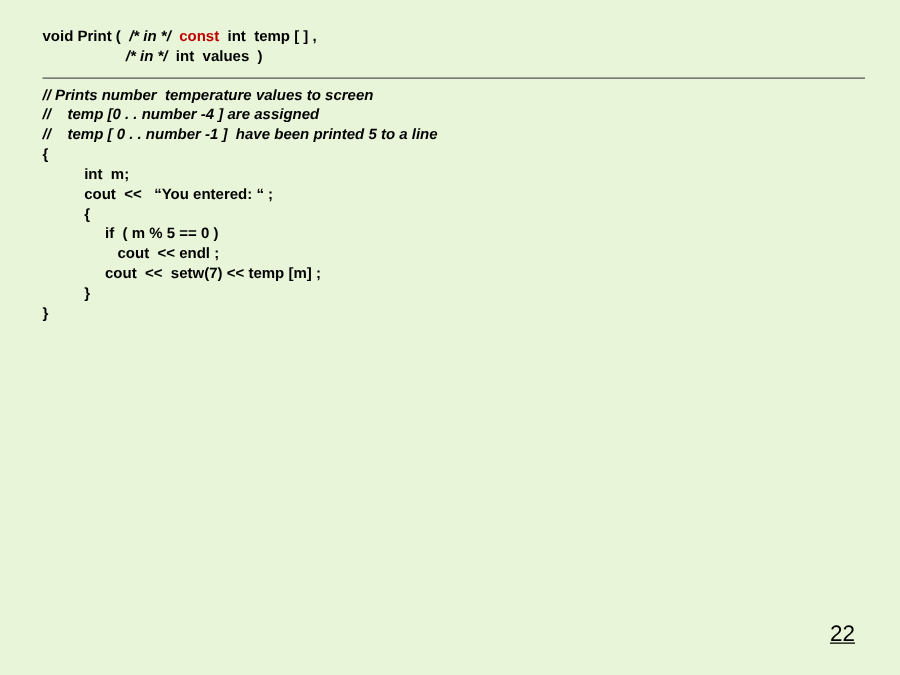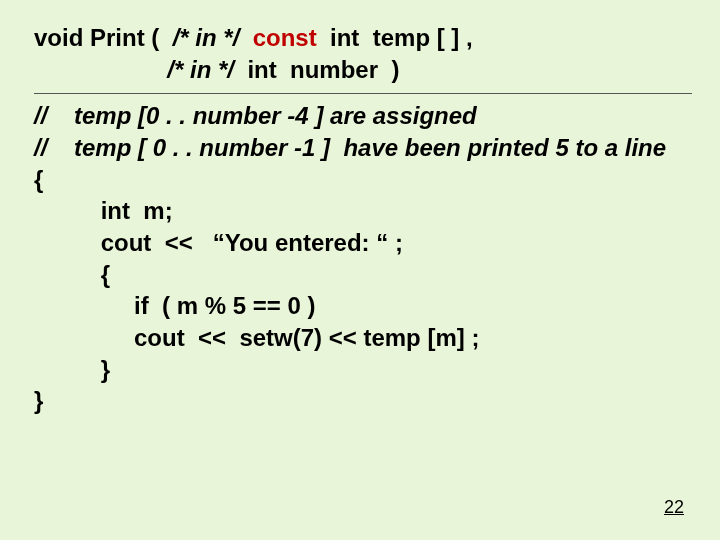--- a/index.html
+++ b/index.html
@@ -11,21 +11,21 @@
     width: 720px;
     height: 540px;
     background: #e9f5d8;
     position: relative;
     box-sizing: border-box;
     padding: 22px 28px 22px 34px;
     font-family: Arial, Helvetica, sans-serif;
   }
   .line {
     font-weight: bold;
-    font-size: 24px;
+    font-size: 12px;
     line-height: 1.32;
     white-space: pre;
     color: #000;
   }
   .italic { font-style: italic; }
   .red { color: #c00000; }
   .page-num {
     position: absolute;
     right: 36px;
     bottom: 22px;
@@ -40,30 +40,32 @@
     margin: 8px 0 6px 0;
   }
 </style>
 </head>
 <body>
 
 <div class="slide">
 
   <div class="line"><span>void Print (  </span><span class="italic">/* in */</span><span class="red">  const</span><span>  int  temp [ ] ,</span></div>
 
-  <div class="line"><span>                    </span><span class="italic">/* in */</span><span>  int  number  )</span></div>
+  <div class="line"><span>                    </span><span class="italic">/* in */</span><span>  int  values  )</span></div>
 
   <hr class="sep">
 
+  <div class="line italic">// Prints number  temperature values to screen</div>
   <div class="line italic">//    temp [0 . . number -4 ] are assigned</div>
   <div class="line italic">//    temp [ 0 . . number -1 ]  have been printed 5 to a line</div>
 
   <div class="line">{</div>
   <div class="line">          int  m;</div>
   <div class="line">          cout  &lt;&lt;   “You entered: “ ;</div>
   <div class="line">          {</div>
   <div class="line">               if  ( m % 5 == 0 )</div>
+  <div class="line">                  cout  &lt;&lt; endl ;</div>
   <div class="line">               cout  &lt;&lt;  setw(7) &lt;&lt; temp [m] ;</div>
   <div class="line">          }</div>
   <div class="line">}</div>
 
   <div class="page-num">22</div>
 </div>
 
 </body></html>

